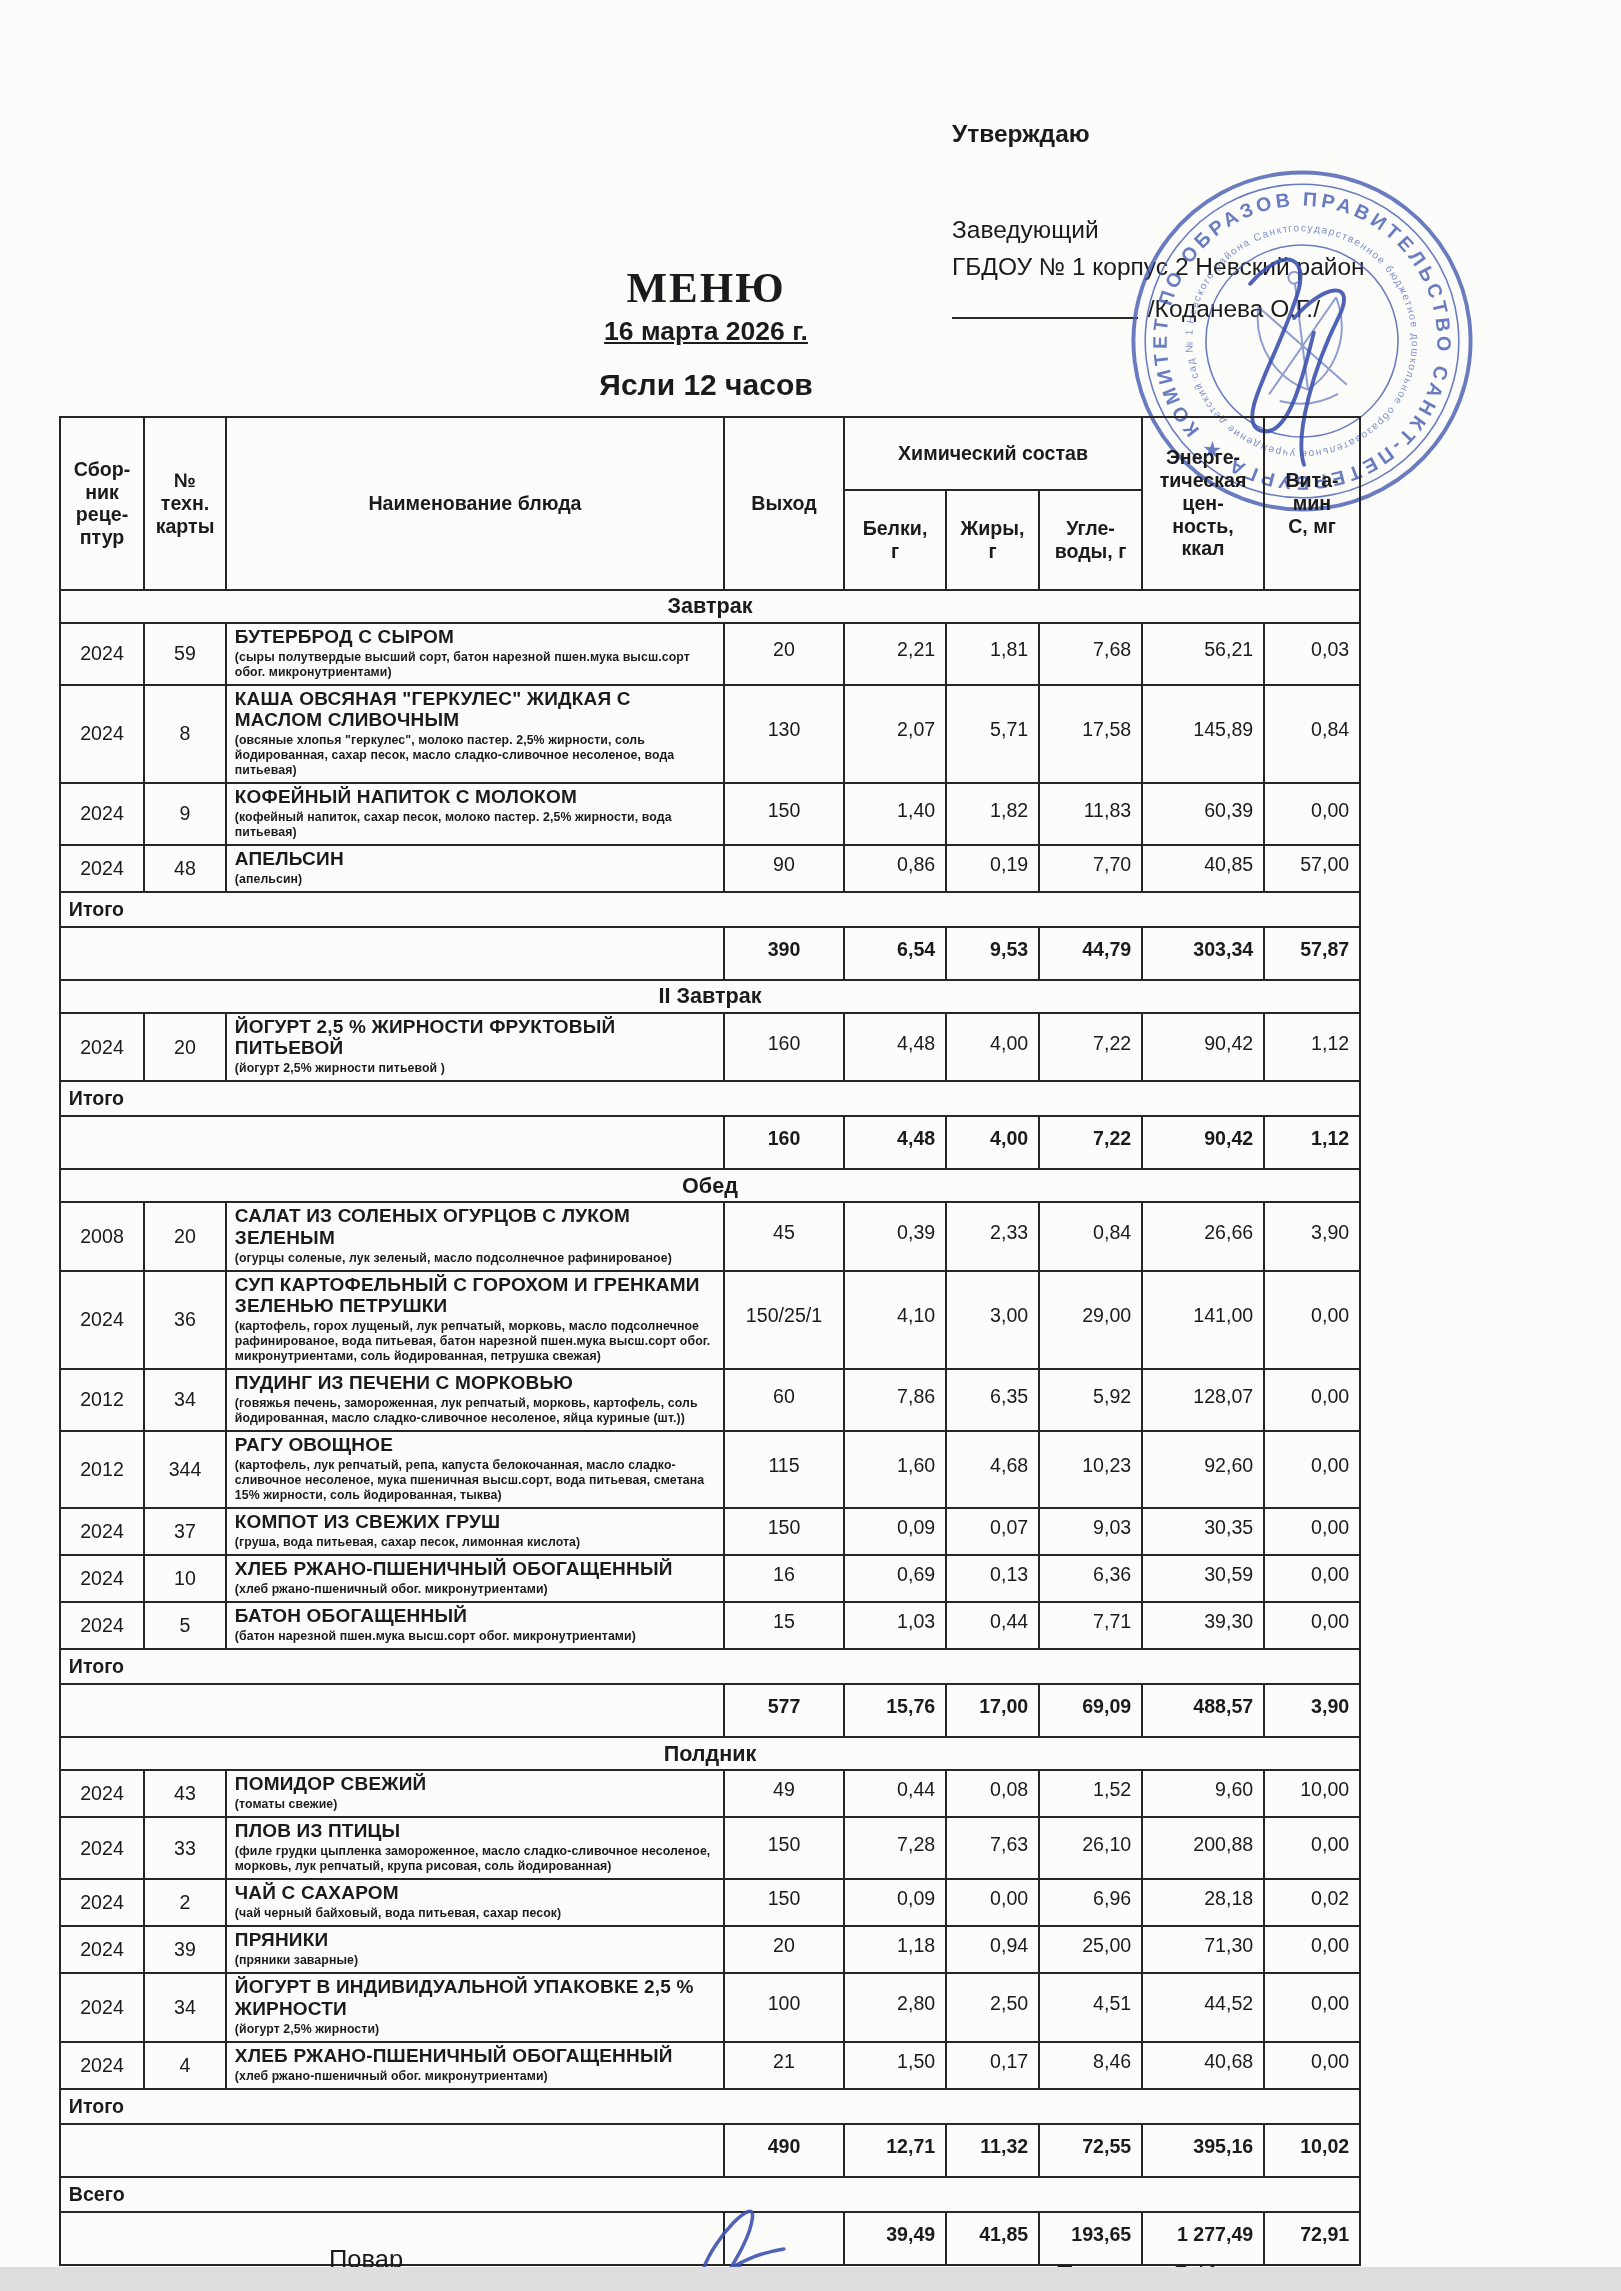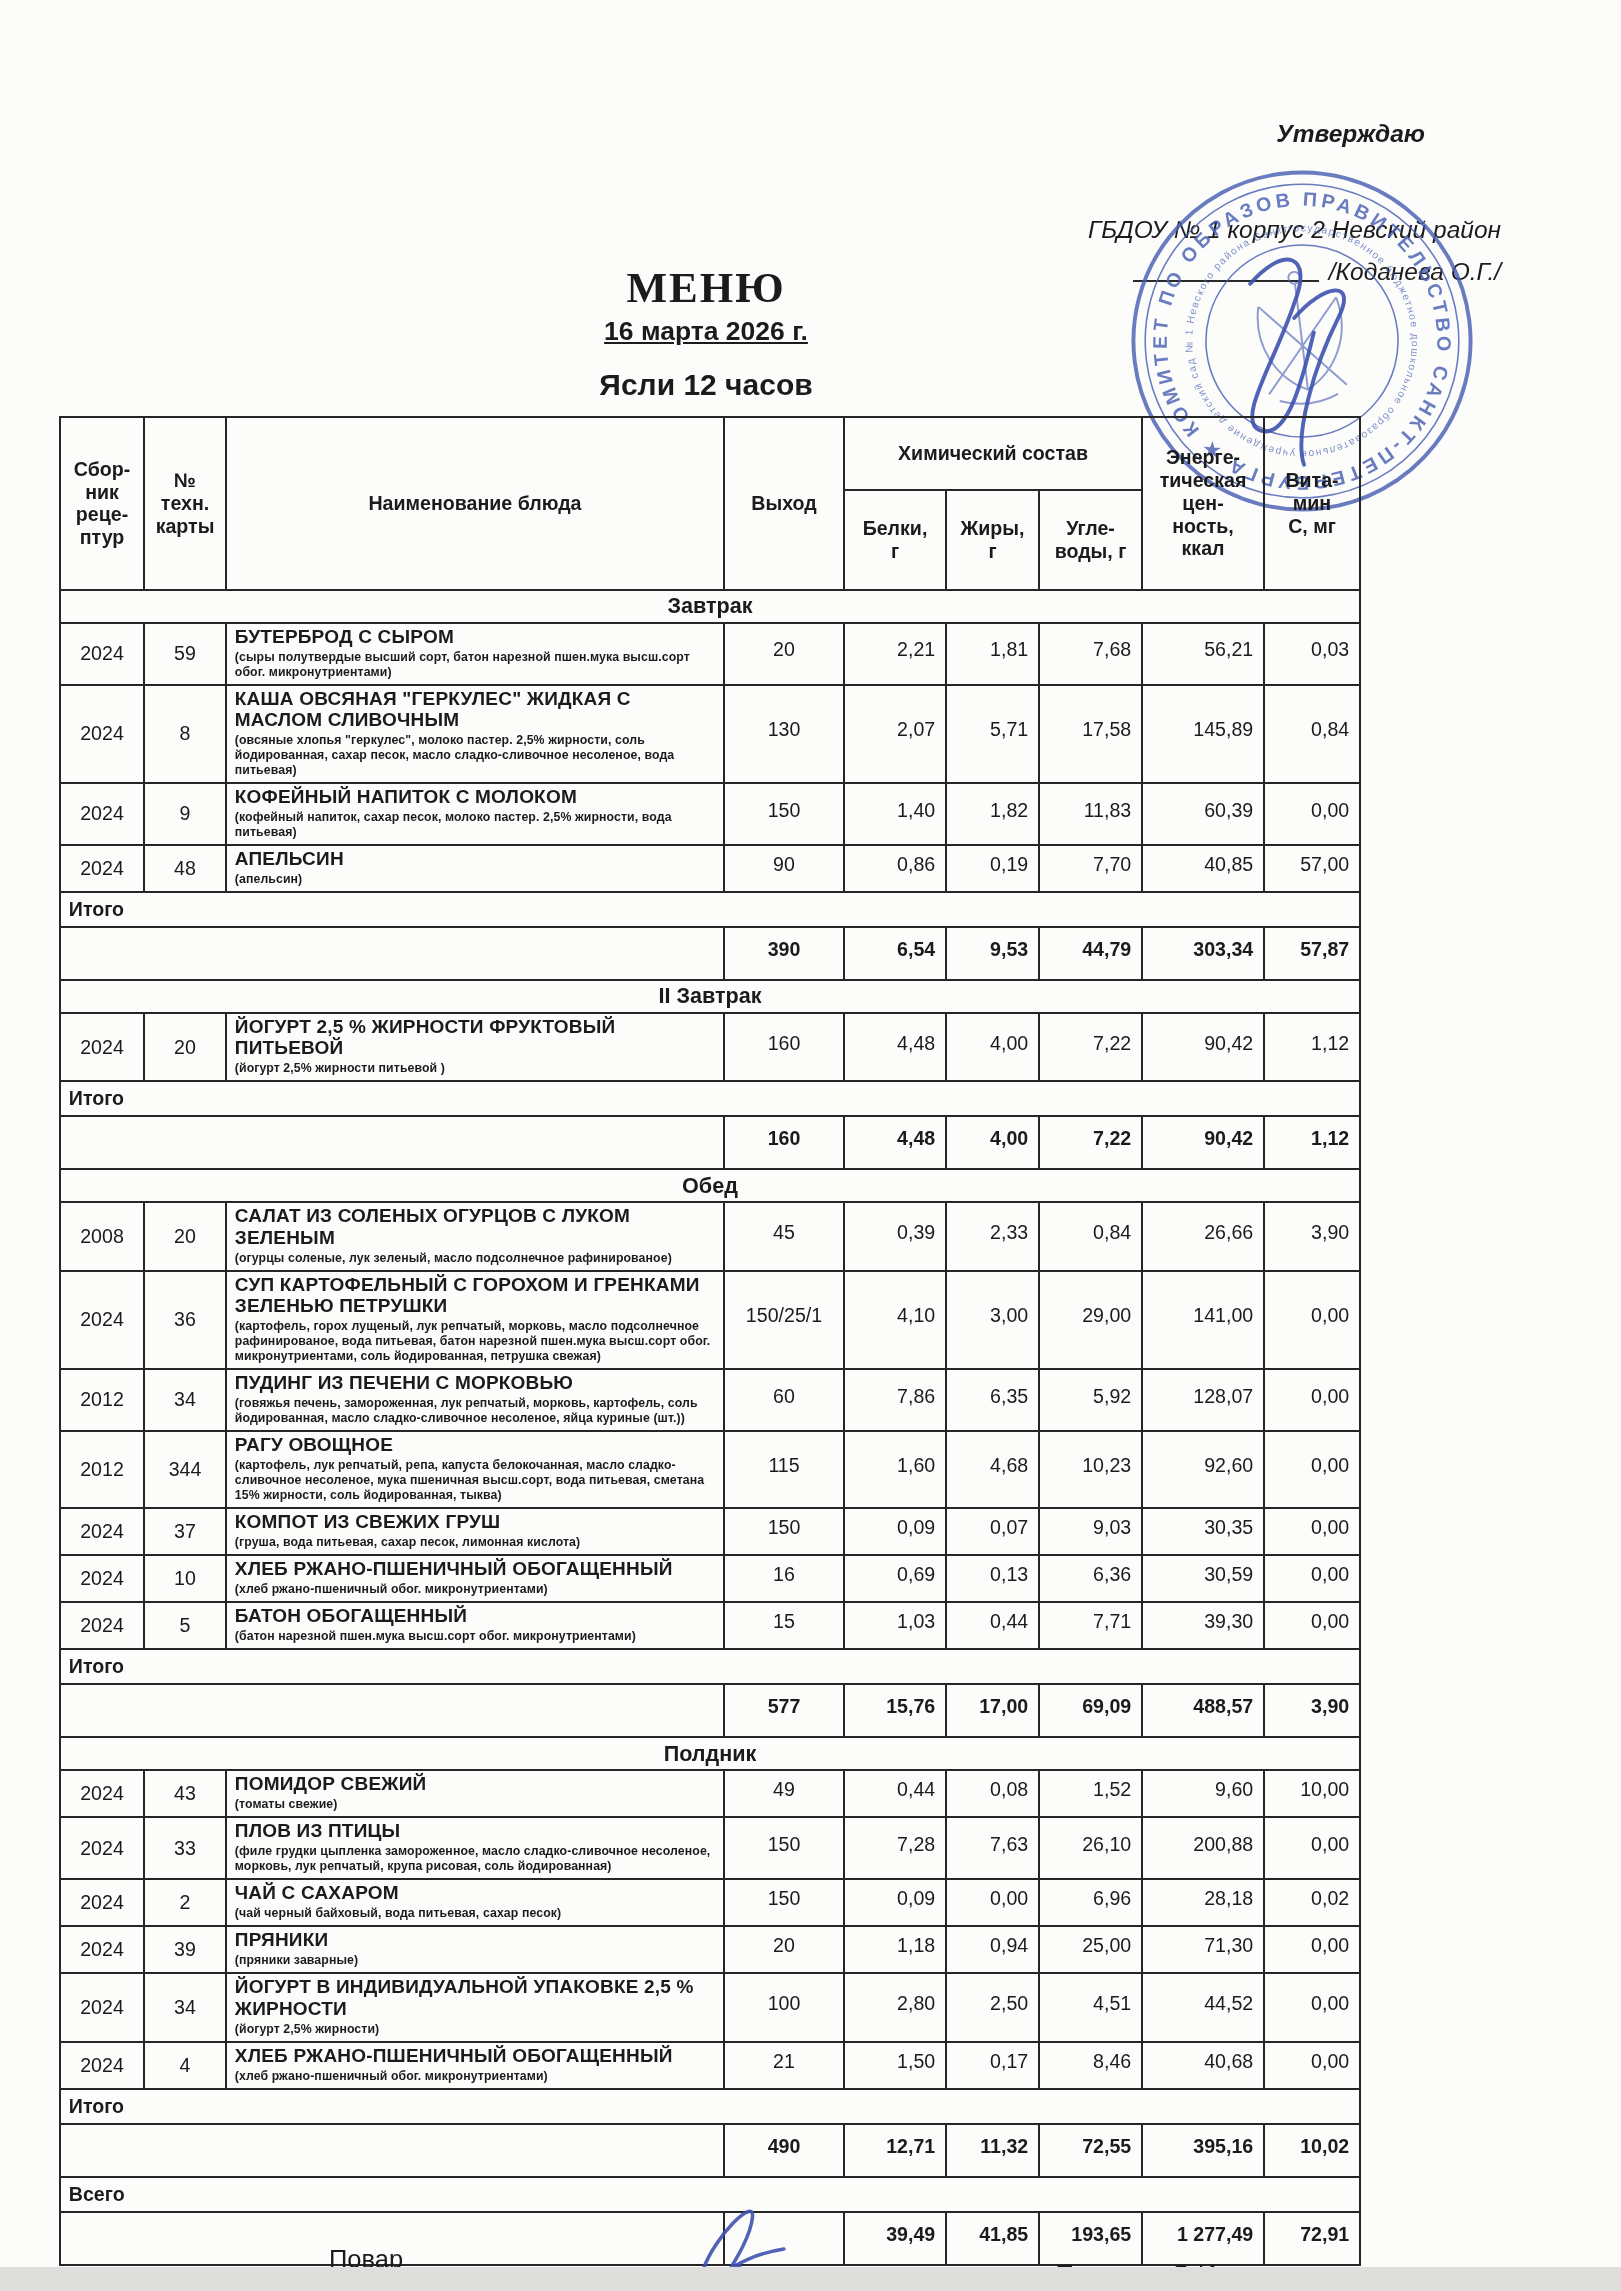--- a/index.html
+++ b/index.html
@@ -2,21 +2,21 @@
 <html lang="ru"><head>
 <meta charset="utf-8">
 <style>
   html,body{margin:0;padding:0;background:#e9e9e9;}
   .page{
     position:relative; width:1621px; height:2292px; margin:0 auto;
     background:#fcfcfb; overflow:hidden;
     font-family:"Liberation Sans", sans-serif; color:#1b1b1b;
   }
   
-  .approval{position:absolute; top:116px; right:120px; width:549px; text-align:right; line-height:1.5;font-style:italic;}
+  .approval{position:absolute; top:116px; right:120px; width:549px; text-align:left; line-height:1.5;}
   .approve-word{font-weight:700; font-size:24.5px; margin-right:76px; margin-bottom:59px;}
   .approve-role{font-size:24.5px;}
   .approve-org{font-size:24.5px;}
   .approve-sig-line{font-size:24.5px; margin-top:5.9px; white-space:nowrap;}
   .sig-underline{display:inline-block; width:186px; border-bottom:2px solid #2a2a2a; margin-right:9.8px; vertical-align:-2px;}
   
   .title-block{position:absolute; left:407px; top:263px; width:598px; text-align:center;}
   .title-main{font-family:"Liberation Serif", serif; font-weight:700; font-size:43px; letter-spacing:2px;}
   .title-date{font-weight:700; font-size:26.5px; margin-top:3.9px;text-decoration:underline;}
   .title-sub{font-weight:700; font-size:30px; margin-top:21.6px;}
@@ -47,20 +47,21 @@
   .cook-name{position:absolute; left:1057px; top:39px; font-size:25.5px;}
   .scan-edge{position:absolute; left:0; bottom:0; width:1621px; height:25.5px; background:#dededd;}
 </style>
 </head>
 <body>
 
 <div class="page">
 
   <div class="approval">
     <div class="approve-word">Утверждаю</div>
+    <div class="approve-role">Заведующий</div>
     <div class="approve-org">ГБДОУ № 1 корпус 2 Невский район</div>
     <div class="approve-sig-line"><span class="sig-underline"></span><span>/Коданева О.Г./</span></div>
   </div>
 
   <svg class="stamp" width="392" height="392" viewBox="0 0 400 400">
     <g fill="none" stroke="#4a61b4">
       <circle cx="200" cy="200" r="172" stroke-width="4"></circle>
       <circle cx="200" cy="200" r="160" stroke-width="1.6"></circle>
       <circle cx="200" cy="200" r="98" stroke-width="1.6"></circle>
     </g>

